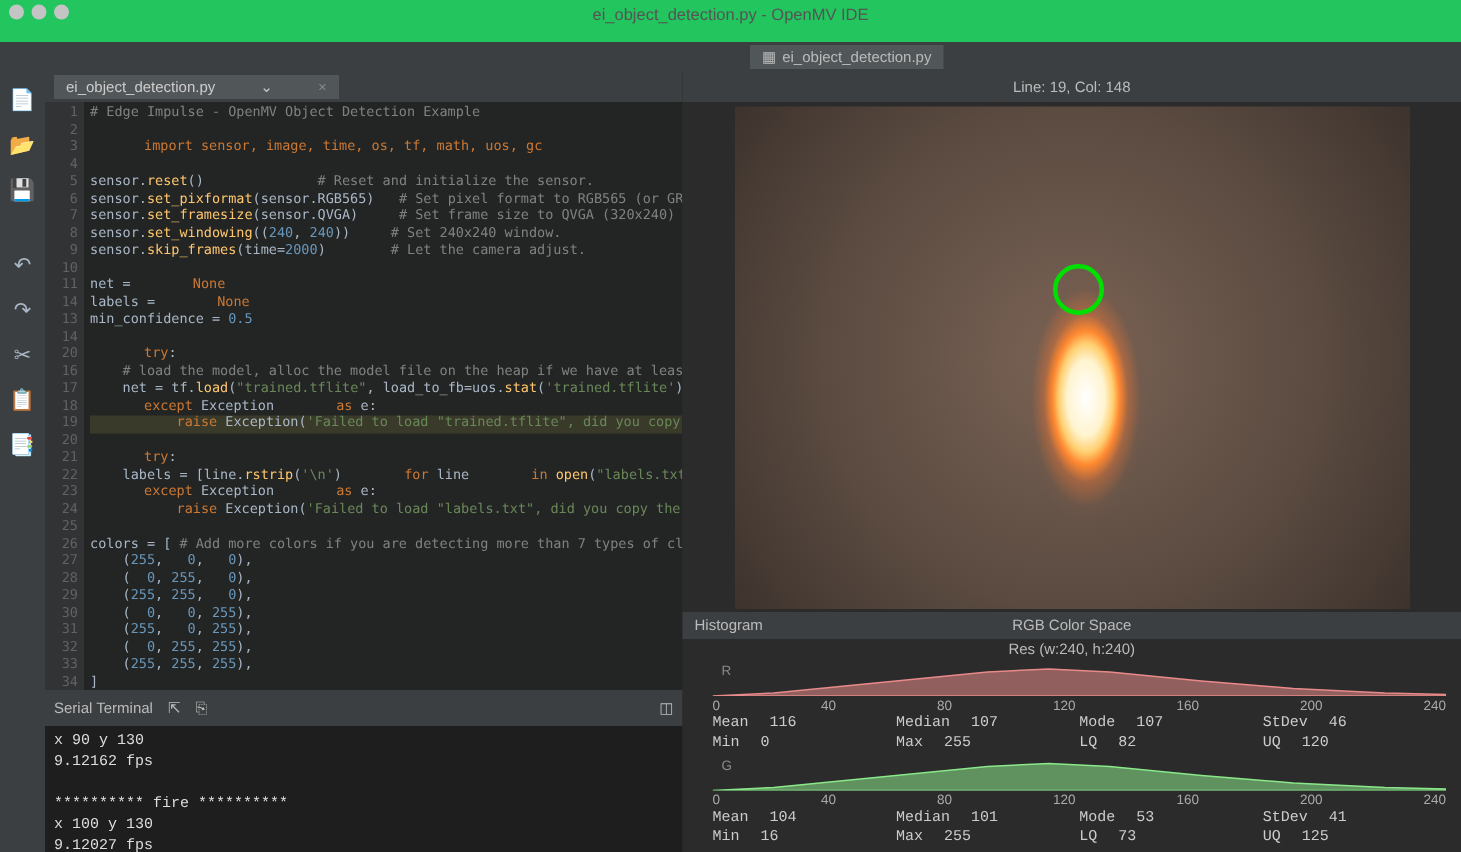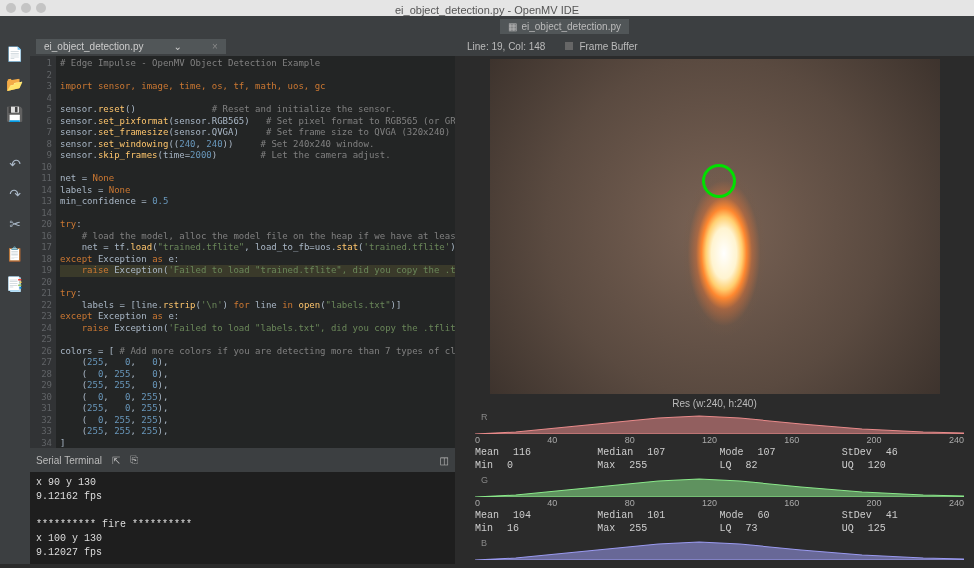--- a/index.html
+++ b/index.html
@@ -1,51 +1,51 @@
 <!DOCTYPE html>
 <html><head>
 <meta charset="utf-8">
 <style>
 * { margin:0; padding:0; box-sizing:border-box; }
 body { width:974px; height:568px; background:#2b2b2b; font-family:Arial,sans-serif; font-size:10px; color:#a9b7c6; overflow:hidden; position:relative; }
 
 .winbtns { position:absolute; top:3px; left:6px; display:flex; gap:5px; z-index:10; }
 .winbtn { width:10px; height:10px; border-radius:50%; background:#c4c4c4; }
 
-.titlebar { height:16px; background:#e5e5e5; color:#555; text-align:center; line-height:20px; font-size:11px; width:100%; }
+.titlebar { height:28px; background:#22c55e; color:#555; text-align:center; line-height:20px; font-size:11px; width:100%; }
 
 .opentab { height:20px; background:#3c3f41; display:flex; align-items:center; padding-left:500px; }
 .opentab-item { background:#515658; padding:2px 8px; color:#bbb; font-size:10px; display:flex; align-items:center; gap:4px; }
 
 .main { display:flex; height:528px; width:100%; }
 
 .sidebar { width:30px; background:#3c3f41; display:flex; flex-direction:column; align-items:center; padding-top:8px; gap:10px; }
 .sidebar .ico { width:20px; height:20px; display:flex; align-items:center; justify-content:center; font-size:14px; cursor:pointer; }
 
 .left { width:425px; display:flex; flex-direction:column; background:#232525; }
 .tabbar { height:20px; background:#3c3f41; display:flex; align-items:center; padding-left:6px; }
 .filetab { background:#515658; padding:2px 8px; color:#ccc; font-size:10px; display:flex; align-items:center; gap:30px; }
 .filetab .x { color:#888; cursor:pointer; }
 
 .editor { flex:1; display:flex; overflow:hidden; font-family:"Menlo","Consolas",monospace; font-size:9px; line-height:11.5px; }
 .gutter { width:26px; background:#313335; color:#606366; text-align:right; padding:2px 4px 2px 0; }
 .code { flex:1; background:#232525; padding:2px 0 2px 4px; white-space:pre; overflow:hidden; }
 .currline { background:#3a3a2a; display:inline-block; width:100%; }
 .c-comment { color:#808080; }
-.c-keyword { color:#cc7832; }
+.c-keyword { color:#cc7832;margin-left:36px; }
 .c-str { color:#6a8759; }
 .c-num { color:#6897bb; }
 .c-func { color:#ffc66d; }
 .c-builtin { color:#a9b7c6; }
 
 .termhdr { height:18px; background:#3c3f41; color:#bbb; padding:12px 6px; display:flex; align-items:center; gap:10px; font-size:10px; }
 .term { height:92px; background:#1e1e1e; color:#ddd; font-family:Liberation Mono, monospace; font-size:10px; padding:4px 6px; line-height:14px; }
 
 .right { flex:1; display:flex; flex-direction:column; background:#2b2b2b; }
-.fbhdr { height:20px; background:#3c3f41; display:flex; align-items:center; }
+.fbhdr { height:20px; background:#3c3f41; display:flex; align-items:center;flex-direction:column; }
 .fb-spacer { margin-left:auto; display:flex; }
 .hdrbtn { padding:0 6px; color:#bbb; font-size:10px; border-left:1px solid #555; line-height:20px; cursor:pointer; }
 .hdrlabel { padding:0 8px; color:#bbb; font-size:10px; display:flex; align-items:center; gap:6px; }
 .hdrlabel::before { content:""; width:8px; height:8px; background:#666; }
 
 .statusbar { height:20px; background:#3c3f41; color:#bbb; display:flex; align-items:center; justify-content:center; font-size:10px; }
 
 .framebuffer { height:340px; background:#2b2b2b; display:flex; align-items:center; justify-content:center; position:relative; }
 .photo { width:450px; height:335px; position:relative; overflow:hidden;
   background: radial-gradient(ellipse 70px 140px at 52% 58%, #fff 0%, #fff4d0 18%, #ffcf70 26%, #ff8830 32%, rgba(200,110,60,0.6) 40%, rgba(120,90,70,0.2) 52%, rgba(90,70,60,0) 60%), 
@@ -160,20 +160,24 @@
       <div class="statusbar" style="flex:0 0 auto;padding:0 12px;justify-content:flex-start">Line: 19, Col: 148</div>
       <div class="hdrlabel">Frame Buffer</div>
     </div>
 
     <div class="framebuffer">
       <div class="photo">
         <div class="flamecircle"></div>
       </div>
     </div>
 
+    <div class="histhdr">
+      <span class="lab">Histogram</span>
+      <span>RGB Color Space</span>
+    </div>
     <div class="reslabel">Res (w:240, h:240)</div>
     <div class="histarea" id="histarea">
     <div class="channel">
       <div class="plot">
         <span class="chlabel">R</span>
         <svg viewBox="0 0 480 22" preserveAspectRatio="none">
           <path d="M0,22 L40,20 L100,14 L180,6 L220,4 L260,6 L320,12 L380,17 L440,20 L480,21 L480,22 Z" fill="#e88a8a" fill-opacity="0.55" stroke="#e88a8a"></path>
         </svg>
       </div>
       <div class="ticks">
@@ -242,21 +246,21 @@
             <div class="cell">
               <span>Mean</span>
               <span>104</span>
             </div>
             <div class="cell">
               <span>Median</span>
               <span>101</span>
             </div>
             <div class="cell">
               <span>Mode</span>
-              <span>60</span>
+              <span>53</span>
             </div>
             <div class="cell">
               <span>StDev</span>
               <span>41</span>
             </div>
           </div>
           <div class="stats">
             <div class="cell">
               <span>Min</span>
               <span>16</span>

